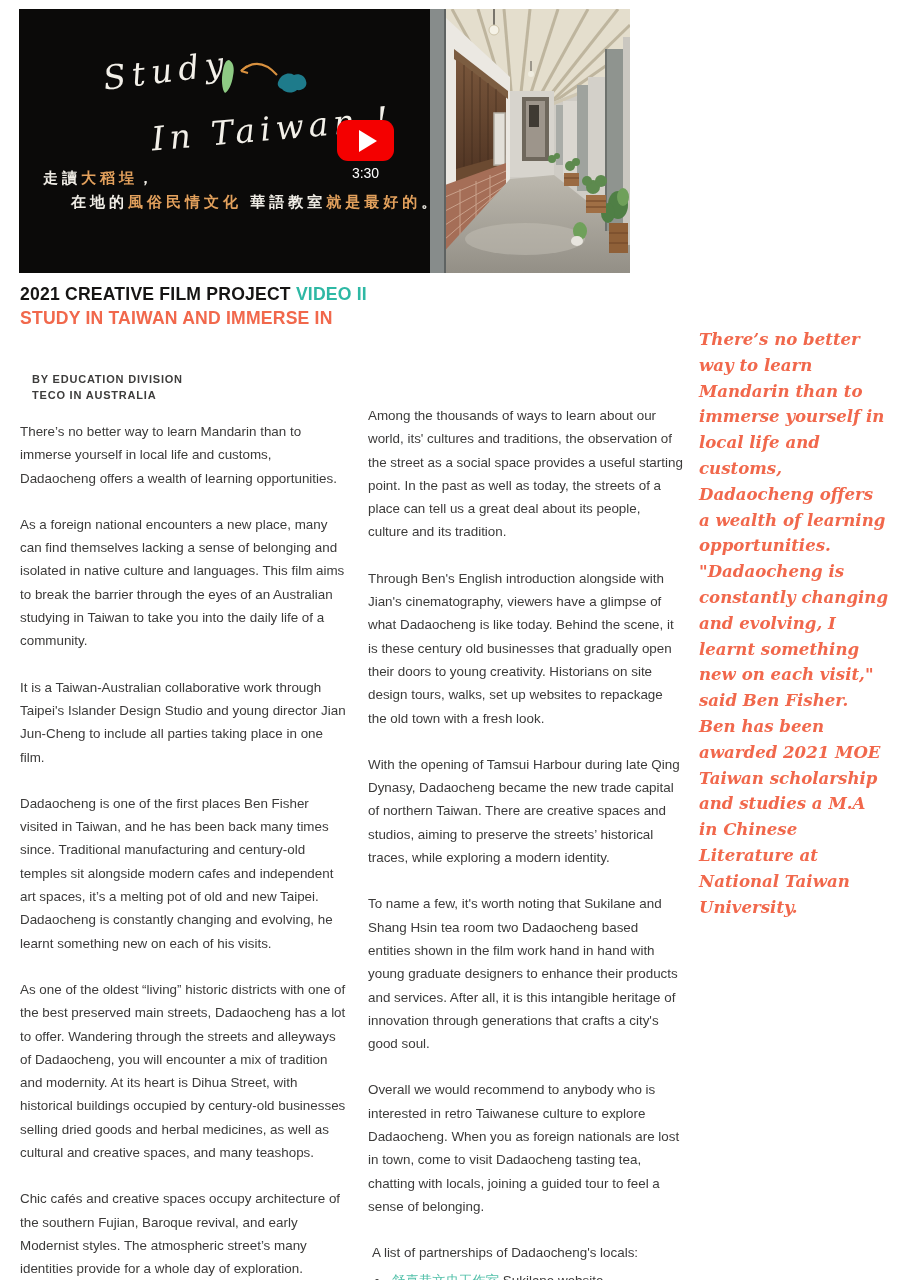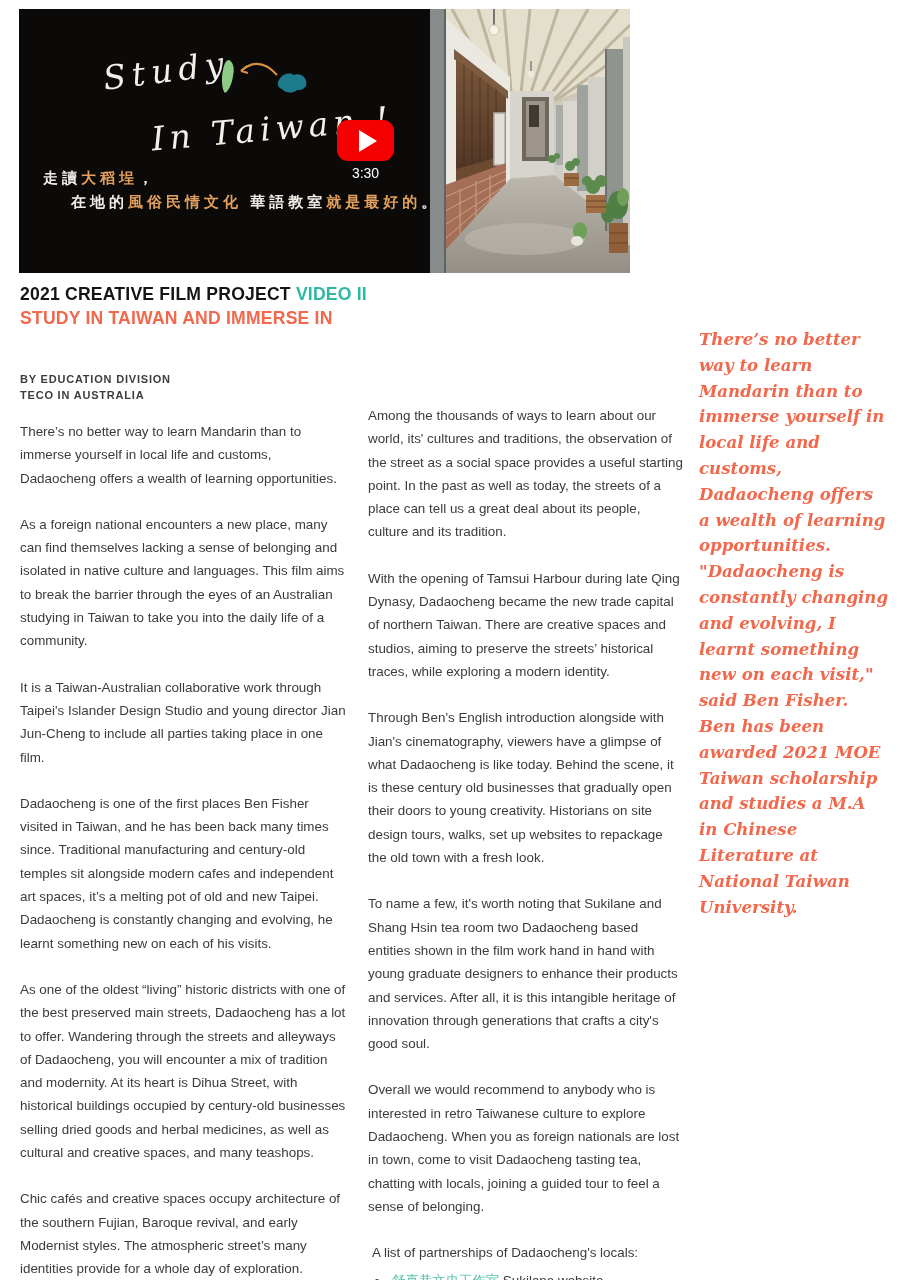--- a/index.html
+++ b/index.html
@@ -55,21 +55,21 @@
     position:absolute; left:20px; top:283px; width:470px;
     font-weight:800; font-size:17.6px; line-height:23.5px; letter-spacing:0.2px; color:#161514;
   }
   .hl-teal { color:var(--teal,#2eb8a4);margin-top:30px; }
   .hl-coral { color:var(--coral,#f1684c); display:block; }
 
   .byline {
     position:absolute; left:20px; top:372px;
     font-size:11px; font-weight:700; color:#3d3c3b; letter-spacing:0.8px; line-height:15.5px;
   }
-  .byline span { display:block; }
+  .byline span { display:block;margin-left:12px; }
 
   
   .col { position:absolute; font-size:13.4px; line-height:23.3px; color:var(--body,#3c3b3a); }
   .col p { margin:0 0 23px 0; }
   .col-left { left:20px; top:420px; width:328px; }
   .col-mid  { left:368px; top:404px; width:315px; }
 
   .partners p { margin:4px; }
   .partners ul { margin:0 0 0 6px; padding-left:16px; }
   .partners li { margin:0; padding-left:2px; }
@@ -244,22 +244,22 @@
     <p>There’s no better way to learn Mandarin than to immerse yourself in local life and customs, Dadaocheng offers a wealth of learning opportunities.</p>
     <p>As a foreign national encounters a new place, many can find themselves lacking a sense of belonging and isolated in native culture and languages. This film aims to break the barrier through the eyes of an Australian studying in Taiwan to take you into the daily life of a community.</p>
     <p>It is a Taiwan-Australian collaborative work through Taipei's Islander Design Studio and young director Jian Jun-Cheng to include all parties taking place in one film.</p>
     <p>Dadaocheng is one of the first places Ben Fisher visited in Taiwan, and he has been back many times since. Traditional manufacturing and century-old temples sit alongside modern cafes and independent art spaces, it’s a melting pot of old and new Taipei. Dadaocheng is constantly changing and evolving, he learnt something new on each of his visits.</p>
     <p>As one of the oldest “living” historic districts with one of the best preserved main streets, Dadaocheng has a lot to offer. Wandering through the streets and alleyways of Dadaocheng, you will encounter a mix of tradition and modernity. At its heart is Dihua Street, with historical buildings occupied by century-old businesses selling dried goods and herbal medicines, as well as cultural and creative spaces, and many teashops.</p>
     <p>Chic cafés and creative spaces occupy architecture of the southern Fujian, Baroque revival, and early Modernist styles. The atmospheric street’s many identities provide for a whole day of exploration.</p>
   </div>
 
   <div class="col col-mid">
     <p>Among the thousands of ways to learn about our world, its' cultures and traditions, the observation of the street as a social space provides a useful starting point. In the past as well as today, the streets of a place can tell us a great deal about its people, culture and its tradition.</p>
+    <p>Through Ben's English introduction alongside with Jian's cinematography, viewers have a glimpse of what Dadaocheng is like today. Behind the scene, it is these century old businesses that gradually open their doors to young creativity. Historians on site design tours, walks, set up websites to repackage the old town with a fresh look.</p>
     <p>With the opening of Tamsui Harbour during late Qing Dynasy, Dadaocheng became the new trade capital of northern Taiwan. There are creative spaces and studios, aiming to preserve the streets’ historical traces, while exploring a modern identity.</p>
-    <p>Through Ben's English introduction alongside with Jian's cinematography, viewers have a glimpse of what Dadaocheng is like today. Behind the scene, it is these century old businesses that gradually open their doors to young creativity. Historians on site design tours, walks, set up websites to repackage the old town with a fresh look.</p>
     <p>To name a few, it's worth noting that Sukilane and Shang Hsin tea room two Dadaocheng based entities shown in the film work hand in hand with young graduate designers to enhance their products and services. After all, it is this intangible heritage of innovation through generations that crafts a city's good soul.</p>
     <p>Overall we would recommend to anybody who is interested in retro Taiwanese culture to explore Dadaocheng. When you as foreign nationals are lost in town, come to visit Dadaocheng tasting tea, chatting with locals, joining a guided tour to feel a sense of belonging.</p>
 
     <div class="partners">
       <p>A list of partnerships of Dadaocheng's locals:</p>
       <ul>
         <li>
           <span class="zh-name">舒喜巷文史工作室</span>
           <span>Sukilane</span>
           <a class="plink">website</a>

